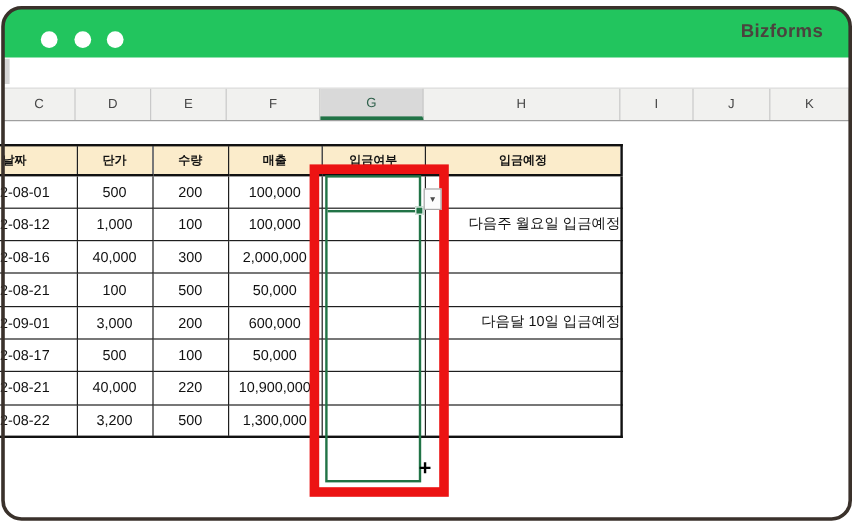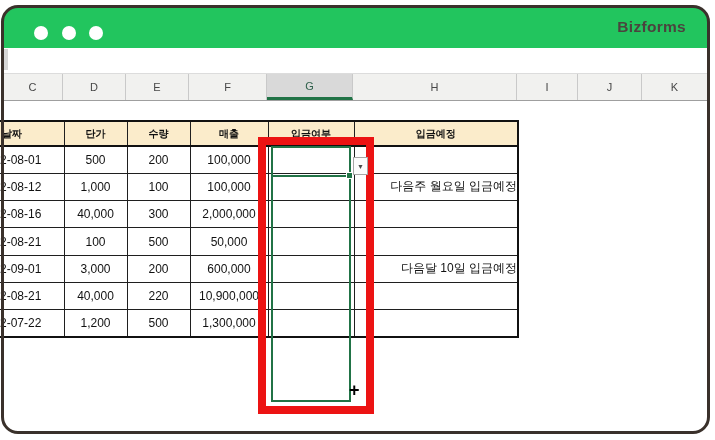--- a/index.html
+++ b/index.html
@@ -131,30 +131,38 @@
       </tr>
       <tr>
         <td class="c-date">2-09-01</td>
         <td class="c-num">3,000</td>
         <td class="c-num">200</td>
         <td class="c-num">600,000</td>
         <td class="c-pay"></td>
         <td class="c-note">다음달 10일 입금예정</td>
       </tr>
       <tr>
+        <td class="c-date">2-08-17</td>
+        <td class="c-num">500</td>
+        <td class="c-num">100</td>
+        <td class="c-num">50,000</td>
+        <td class="c-pay"></td>
+        <td class="c-note"></td>
+      </tr>
+      <tr>
         <td class="c-date">2-08-21</td>
         <td class="c-num">40,000</td>
         <td class="c-num">220</td>
         <td class="c-num">10,900,000</td>
         <td class="c-pay"></td>
         <td class="c-note"></td>
       </tr>
       <tr>
-        <td class="c-date">2-07-22</td>
-        <td class="c-num">1,200</td>
+        <td class="c-date">2-08-22</td>
+        <td class="c-num">3,200</td>
         <td class="c-num">500</td>
         <td class="c-num">1,300,000</td>
         <td class="c-pay"></td>
         <td class="c-note"></td>
       </tr>
     </tbody>
   </table>
 
   <div class="sel-box"></div>
   <div class="sel-divider"></div>

